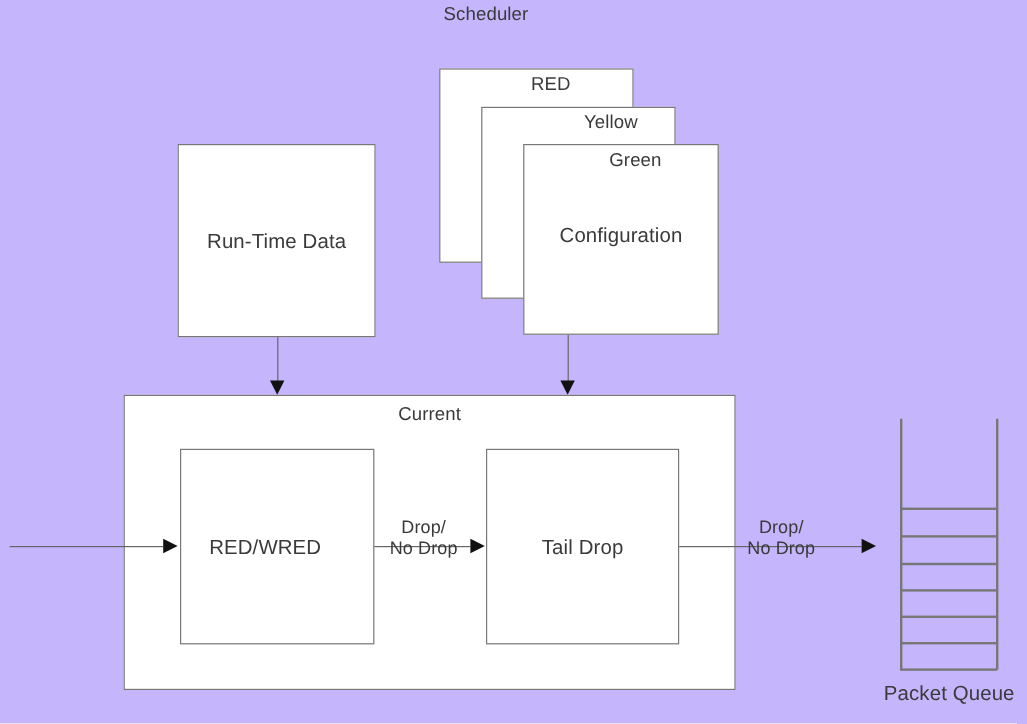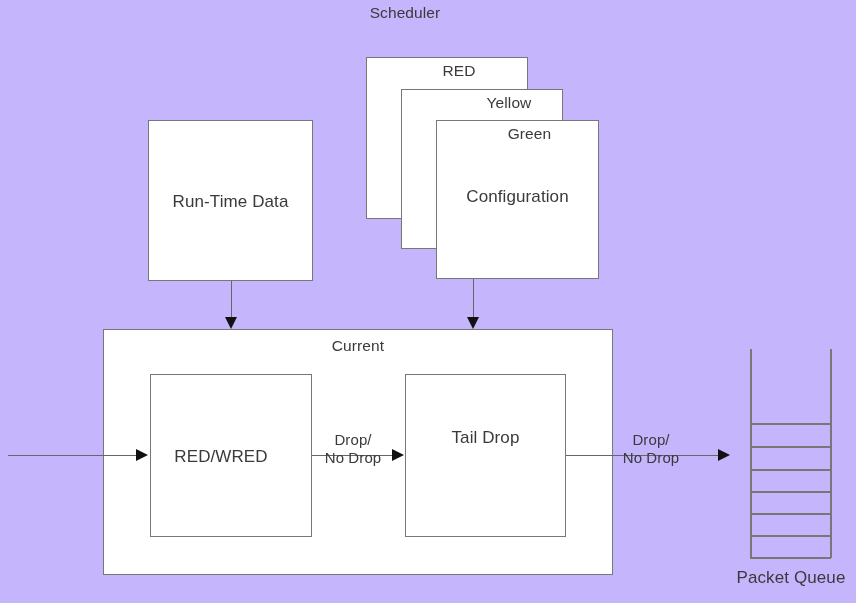--- a/index.html
+++ b/index.html
@@ -107,21 +107,21 @@
   <div class="vline" style="left:473px; top:279px; height:39px;"></div>
   <div class="arrow-d" style="left:467px; top:317px;"></div>
 
   <div class="box" style="left:103px; top:329px; width:510px; height:246px;"></div>
   <div class="lbl container-text" style="left:103px; top:337px; width:510px;">Current</div>
 
   <div class="box" style="left:150px; top:374px; width:162px; height:163px;"></div>
   <div class="lbl block-text" style="left:150px; top:447px; width:142px;">RED/WRED</div>
 
   <div class="box" style="left:405px; top:374px; width:161px; height:163px;"></div>
-  <div class="lbl block-text" style="left:405px; top:428px; width:161px;">Tail Drop</div>
+  <div class="lbl block-text" style="left:405px; top:447px; width:161px;">Tail Drop</div>
 
   <div class="hline" style="left:8px; top:455px; width:128px;"></div>
   <div class="arrow-r" style="left:136px; top:449px;"></div>
 
   <div class="hline" style="left:312px; top:455px; width:80px;"></div>
   <div class="arrow-r" style="left:392px; top:449px;"></div>
   <div class="lbl edge-text" style="left:312px; top:431px; width:82px;">Drop/
 No Drop</div>
 
   <div class="hline" style="left:566px; top:455px; width:152px;"></div>

